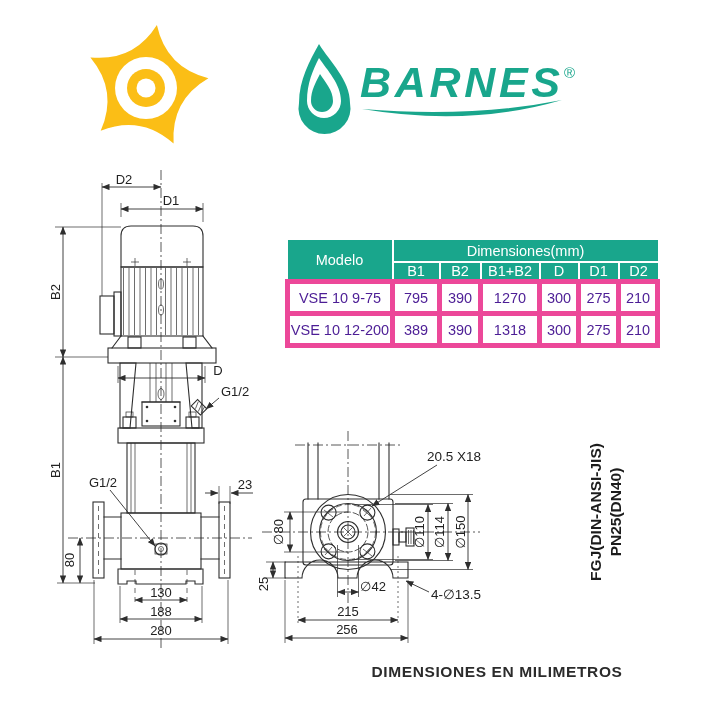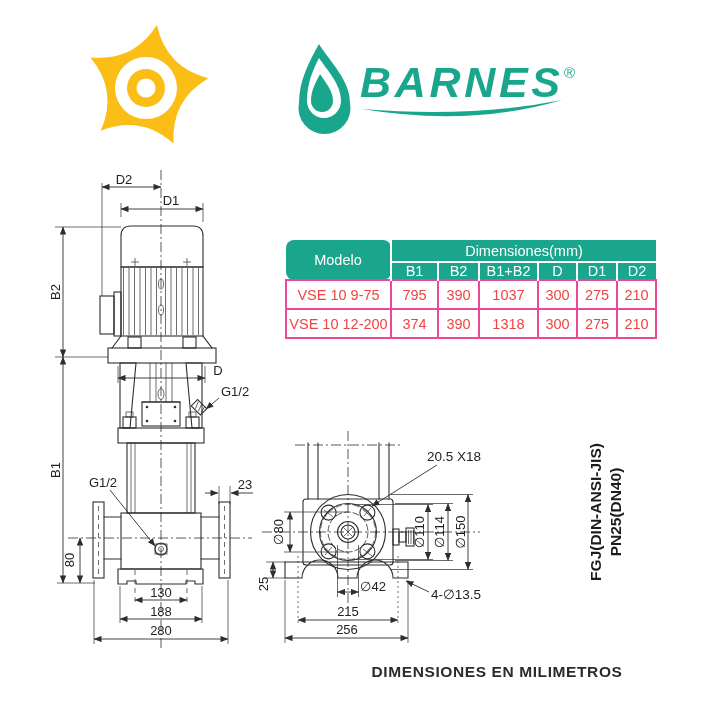--- a/index.html
+++ b/index.html
@@ -17,24 +17,24 @@
   text.lbl{font:13px "Liberation Sans",sans-serif;fill:#222;}
   text.lbl2{font:13.5px "Liberation Sans",sans-serif;fill:#222;}
   text.note{font:bold 15.5px "Liberation Sans",sans-serif;fill:#1c1c1c;}
   text.cap{font:bold 15.5px "Liberation Sans",sans-serif;fill:#2b2b2b;letter-spacing:.6px;}
   text.brand{font:bold italic 43px "Liberation Sans",sans-serif;fill:#19A68C;}
   text.reg{font:15px "Liberation Sans",sans-serif;fill:#19A68C;}
 
   
   .dimtable{position:absolute;left:285px;top:240px;border-collapse:collapse;table-layout:fixed;}
   .dimtable th{background:#19A68C;color:#fff;font-weight:400;font-size:14.5px;padding:0;}
-  .dimtable th.model{border-right:2px solid #fff;border-radius:8px;}
+  .dimtable th.model{border-right:2px solid #fff;}
   .dimtable th.dims{border-bottom:2px solid #fff;height:21px;}
   .dimtable th.sub{border-left:2px solid #fff;height:16px;}
-  .dimtable td{border:2px solid #ec4899;font-size:14.5px;color:#ef4444;text-align:center;
+  .dimtable td{border:5px solid #ec4899;font-size:14.5px;color:#4c1d95;text-align:center;
                height:27px;padding:0;background:#fff;}
 </style>
 </head>
 <body>
 
 <div class="page">
 
 <svg class="layer" viewBox="0 0 701 701">
   <defs>
     <marker id="arr" viewBox="0 0 10 8" refX="9.5" refY="4" markerWidth="9" markerHeight="7" orient="auto-start-reverse">
@@ -310,28 +310,28 @@
     <th class="sub">B2</th>
     <th class="sub">B1+B2</th>
     <th class="sub">D</th>
     <th class="sub">D1</th>
     <th class="sub">D2</th>
   </tr>
   <tr>
     <td>VSE 10 9-75</td>
     <td>795</td>
     <td>390</td>
-    <td>1037</td>
+    <td>1270</td>
     <td>300</td>
     <td>275</td>
     <td>210</td>
   </tr>
   <tr>
     <td>VSE 10 12-200</td>
-    <td>374</td>
+    <td>389</td>
     <td>390</td>
     <td>1318</td>
     <td>300</td>
     <td>275</td>
     <td>210</td>
   </tr>
 </tbody>
     </table>
 
 </div>

